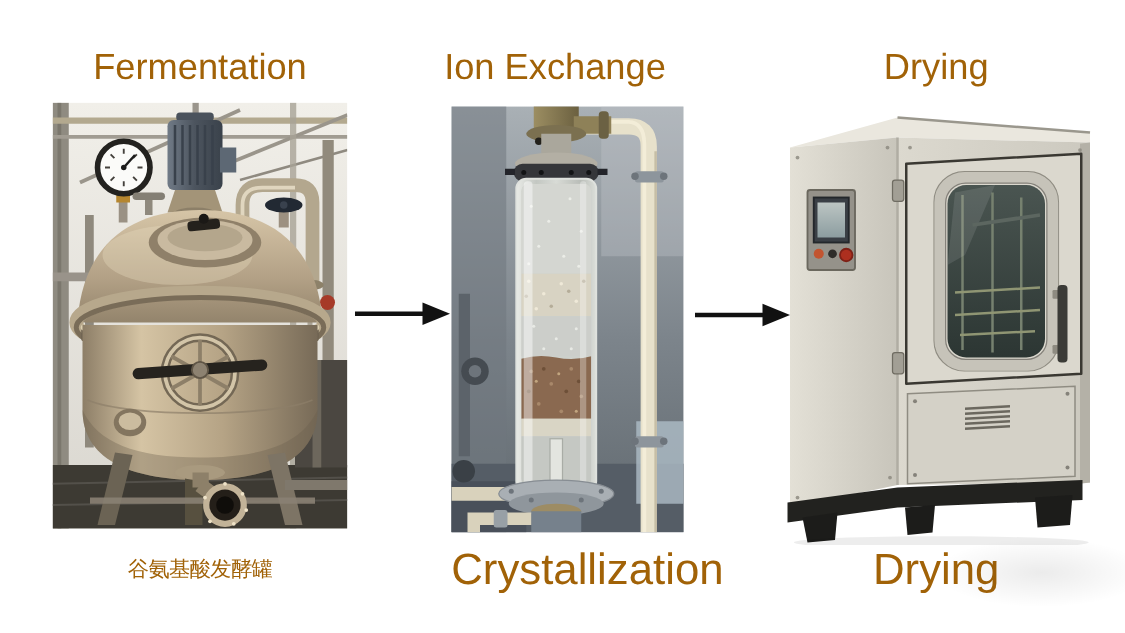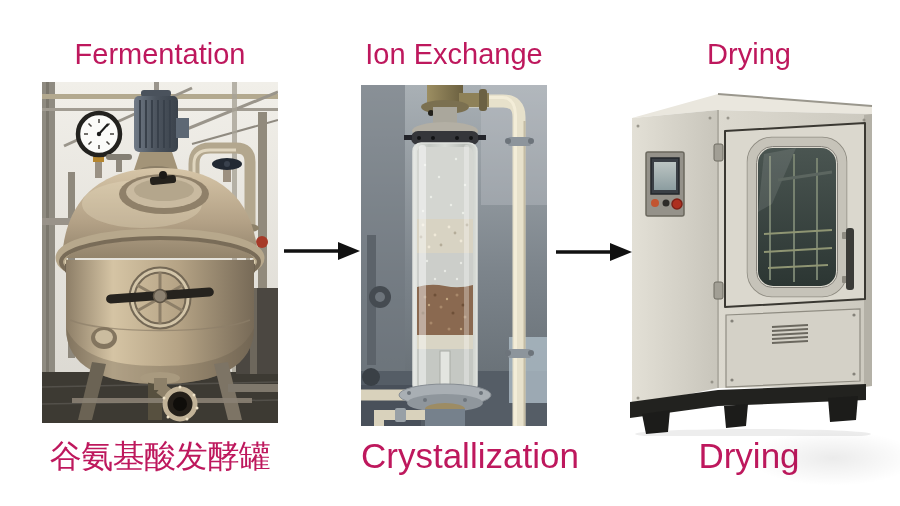--- a/index.html
+++ b/index.html
@@ -1,38 +1,38 @@
 <!DOCTYPE html>
 <html><head>
 <meta charset="utf-8">
 <style>
   html,body{margin:0;padding:0;}
   body{width:900px;height:506px;background:#ffffff;position:relative;overflow:hidden;
        font-family:"Liberation Sans","DejaVu Sans",sans-serif;}
   .abs{position:absolute;}
-  .stage-label{position:absolute;color:#be185d;text-align:center;white-space:nowrap;}
+  .stage-label{position:absolute;color:#a16207;text-align:center;white-space:nowrap;}
   .label-top{top:36px;height:36px;line-height:36px;font-size:29px;}
   .label-bottom{top:436px;height:40px;line-height:40px;font-size:35px;}
-  .label-cjk{font-size:32px;letter-spacing:-0.5px;font-family:"DejaVu Sans",sans-serif;}
+  .label-cjk{font-size:17px;letter-spacing:-0.5px;font-family:"DejaVu Sans",sans-serif;}
   .photo{position:absolute;overflow:hidden;}
   .photo svg{display:block;width:100%;height:100%;}
   #photo-ferment{left:42px;top:82px;width:236px;height:341px;}
   #photo-ionx{left:361px;top:85px;width:186px;height:341px;}
   #photo-dry{left:618px;top:84px;width:262px;height:352px;}
   .arrow{position:absolute;width:78px;height:24px;}
   #arrow-1{left:283px;top:239px;}
   #arrow-2{left:555px;top:240px;}
   #floor-shadow{left:748px;top:430px;width:170px;height:56px;
     background:radial-gradient(ellipse at center, rgba(0,0,0,0.08) 0%, rgba(0,0,0,0.0) 70%);}
 </style>
 </head>
 <body>
 
 <div class="stage-label label-top" style="left:42px;width:236px;">Fermentation</div>
-<div class="stage-label label-top" style="left:361px;width:186px;">Ion Exchange</div>
+<div class="stage-label label-top" style="left:351px;width:186px;">Ion Exchange</div>
 <div class="stage-label label-top" style="left:618px;width:262px;">Drying</div>
 
 <div class="photo" id="photo-ferment">
 <svg viewBox="0 0 236 341" xmlns="http://www.w3.org/2000/svg">
   <defs>
     <linearGradient id="f-wall" x1="0" y1="0" x2="0" y2="1">
       <stop offset="0" stop-color="#f1efe9"></stop>
           <stop offset="1" stop-color="#d9d6cf"></stop>
     </linearGradient>
     <linearGradient id="f-dome" x1="0" y1="0" x2="0" y2="1">

